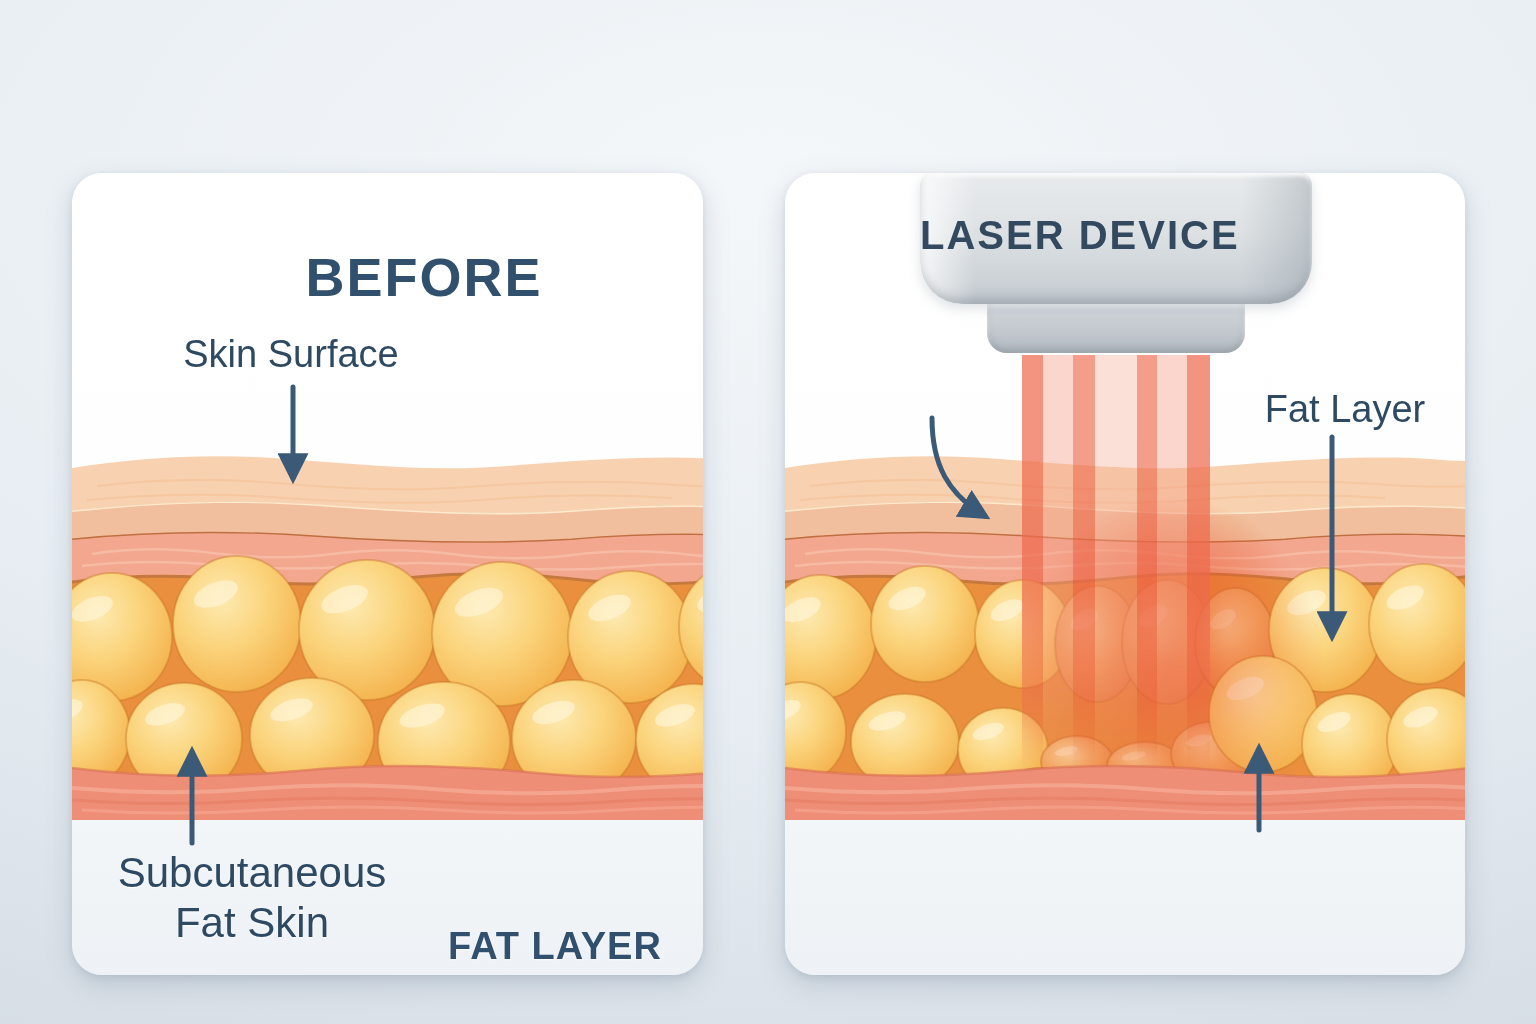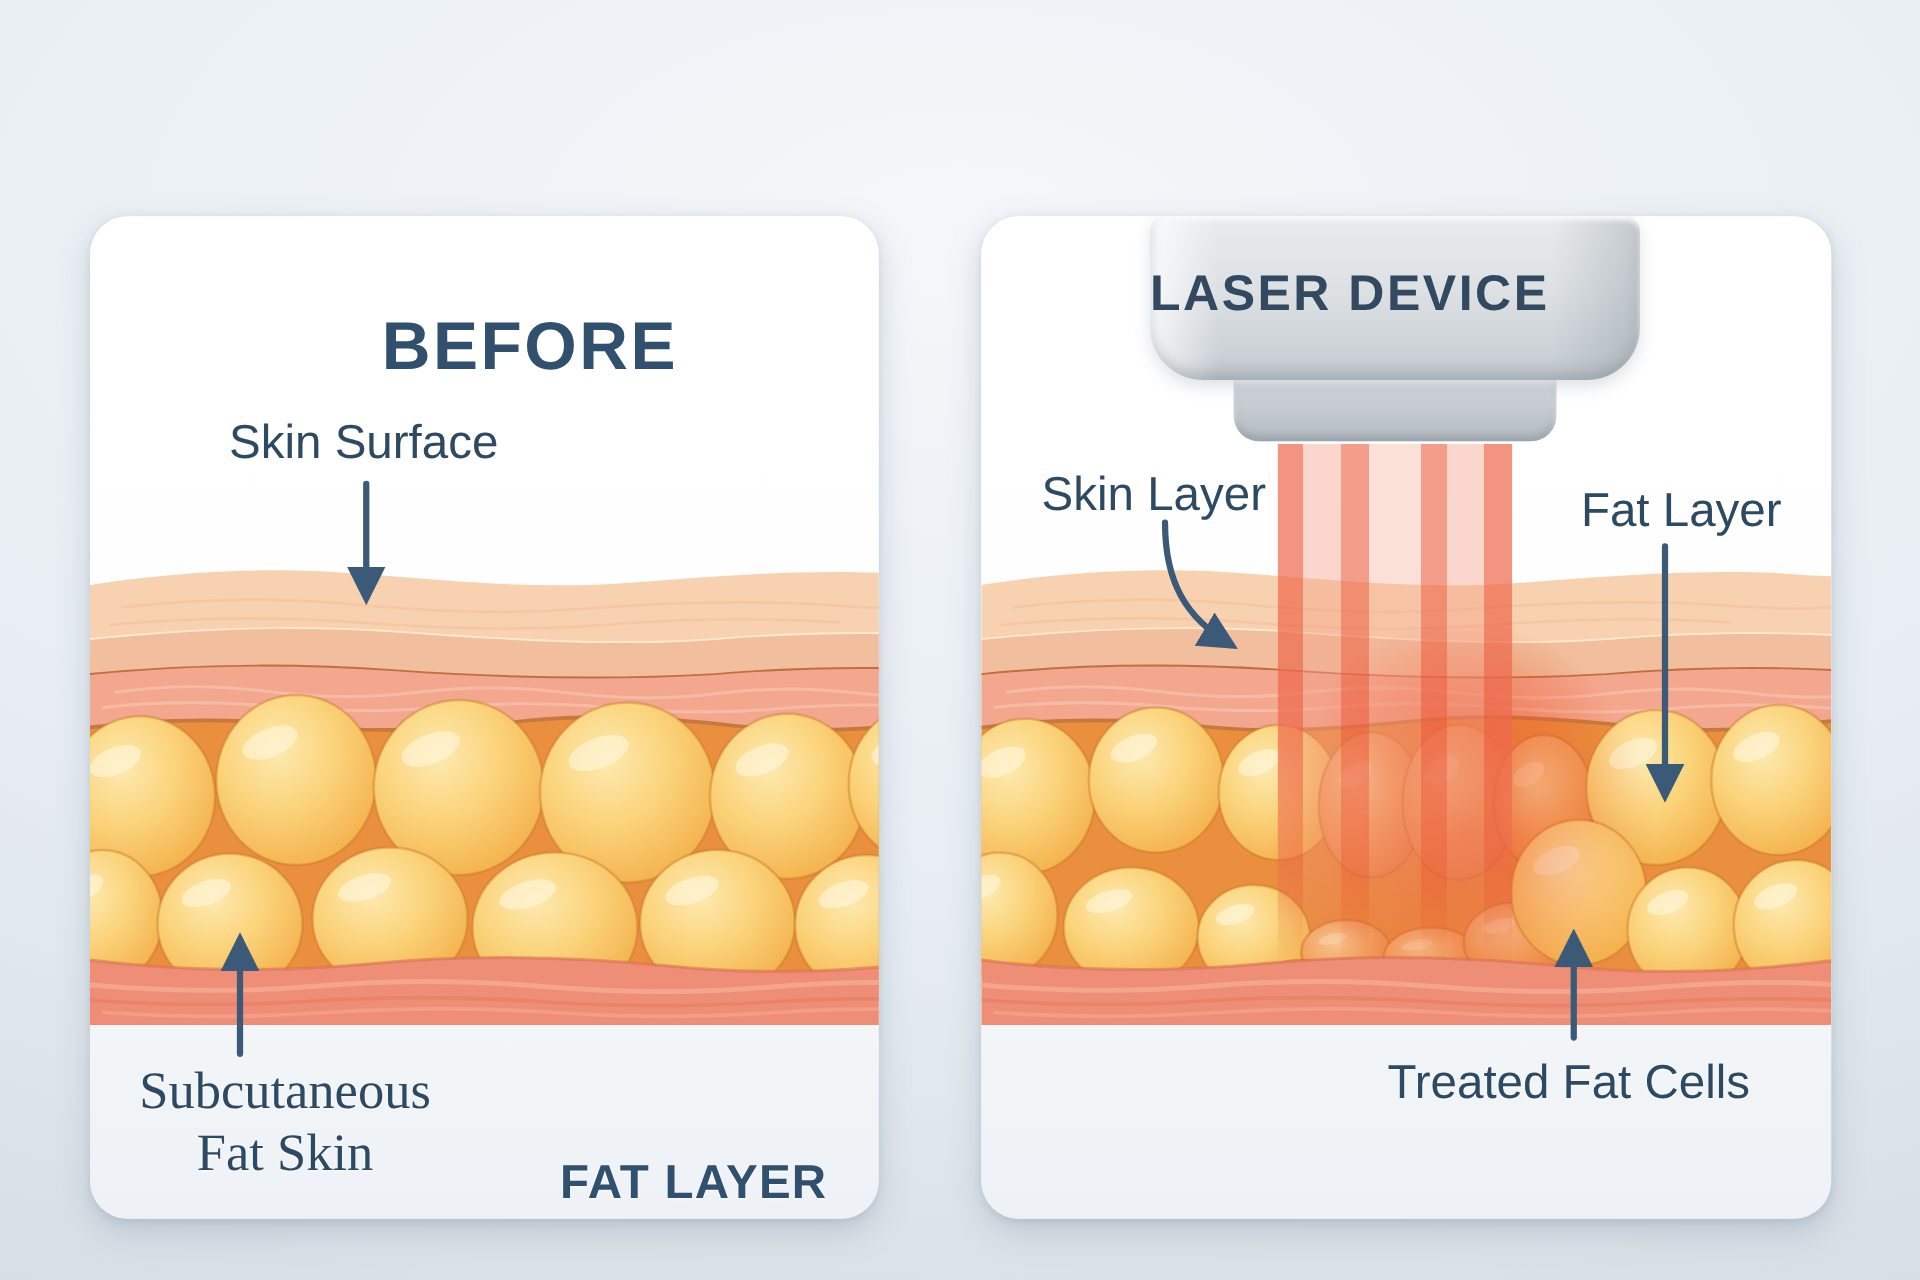--- a/index.html
+++ b/index.html
@@ -128,21 +128,21 @@
         <path d="M0,316 C70,325 150,326 225,319 C305,311 385,313 465,321 C545,329 620,325 700,314 L700,368 L0,368 Z" fill="#ef8e77"></path>
         <path d="M0,316 C70,325 150,326 225,319 C305,311 385,313 465,321 C545,329 620,325 700,314" fill="none" stroke="#d96f52" stroke-width="2.5" opacity="0.6"></path>
         <path d="M0,336 C60,341 120,342 180,337 C240,332 300,332 360,337 C420,342 480,343 540,338 C600,333 655,333 700,337" fill="none" stroke="#f6a892" stroke-width="4" opacity="0.85"></path>
         <path d="M0,348 C55,352 115,353 175,349 C235,345 295,345 355,349 C415,353 475,354 535,350 C595,346 650,346 700,349" fill="none" stroke="#e3795f" stroke-width="3" opacity="0.5"></path>
         <path d="M10,358 C70,362 130,362 190,358 C250,354 310,354 370,358 C430,362 490,362 550,358 C610,354 660,355 700,358" fill="none" stroke="#f6a892" stroke-width="3" opacity="0.6"></path>
       </g>
     </svg>
 
     <div class="labels-layer">
       <div class="anno-label" style="left:219px;top:160px;">Skin Surface</div>
-      <div class="anno-label two-line" style="left:156px;top:675px;font-family:Liberation Serif, serif;">
+      <div class="anno-label two-line" style="left:180px;top:675px;">
         <div>Subcutaneous</div>
         <div>Fat Skin</div>
       </div>
       <div class="caption" style="left:483px;top:752px;">FAT LAYER</div>
     </div>
   </div>
 
   <div class="panel panel-after">
 
     <svg class="tissue" width="680" height="368" viewBox="0 0 680 368">
@@ -224,23 +224,21 @@
     </svg>
 
     <div class="laser-beams"></div>
 
     <div class="device-neck"></div>
     <div class="device-body">
       <div class="device-label">LASER DEVICE</div>
     </div>
 
     <div class="labels-layer">
-      <div class="anno-label" style="left:138px;top:202px;">Skin Layer</div>
       <div class="anno-label" style="left:560px;top:215px;">Fat Layer</div>
-      <div class="anno-label" style="left:470px;top:672px;">Treated Fat Cells</div>
     </div>
   </div>
 
   <svg class="arrows-overlay" width="1536" height="1024" viewBox="0 0 1536 1024">
     <defs>
       <marker id="ah" viewBox="0 0 10 10" refX="8" refY="5" markerWidth="6.2" markerHeight="6.2" orient="auto-start-reverse">
         <path d="M0,0 L10,5 L0,10 z" fill="#3a5a78"></path>
       </marker>
     </defs>
     <g stroke="#3a5a78" stroke-width="5" fill="none" stroke-linecap="round">

